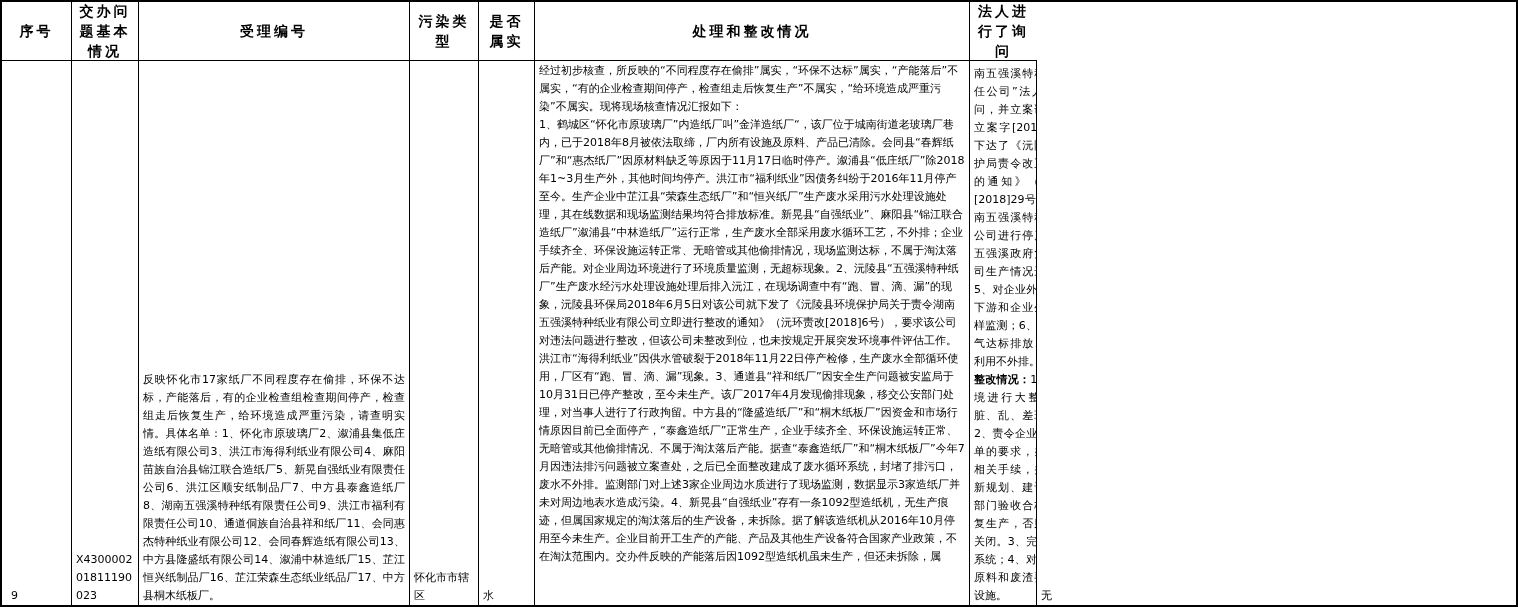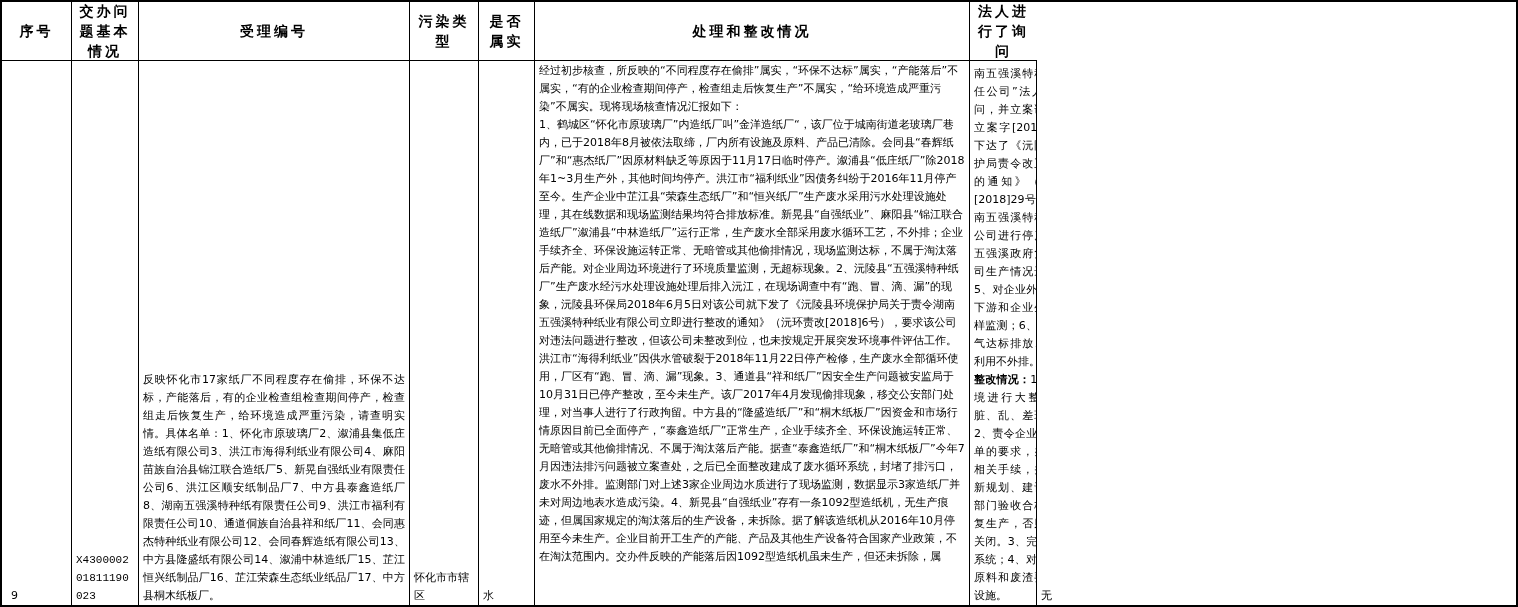--- a/index.html
+++ b/index.html
@@ -39,21 +39,21 @@
   .body-cell {
     font-size:11px;
     line-height:18px;
     padding:2px 4px;
   }
   .vc { display:flex; align-items:flex-end; }
   .top { display:block; padding-top:1px; }
   .just { text-align:justify; text-align-last:left; }
   .prewrap { white-space:pre-wrap; }
   .serial { padding-left:9px; }
-  .wrap-all { word-break:break-all;font-family:Liberation Mono, monospace; }
+  .wrap-all { word-break:break-all; }
   .para { margin:0; }
   .lbl { font-weight:bold; }
 </style>
 </head>
 <body>
 
 <div class="table">
 
   <div class="tr thead">
     <div class="cell">序号</div>

